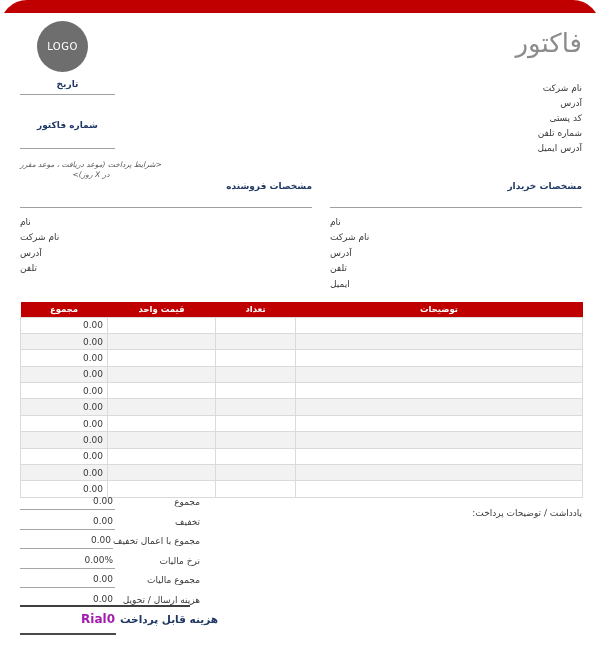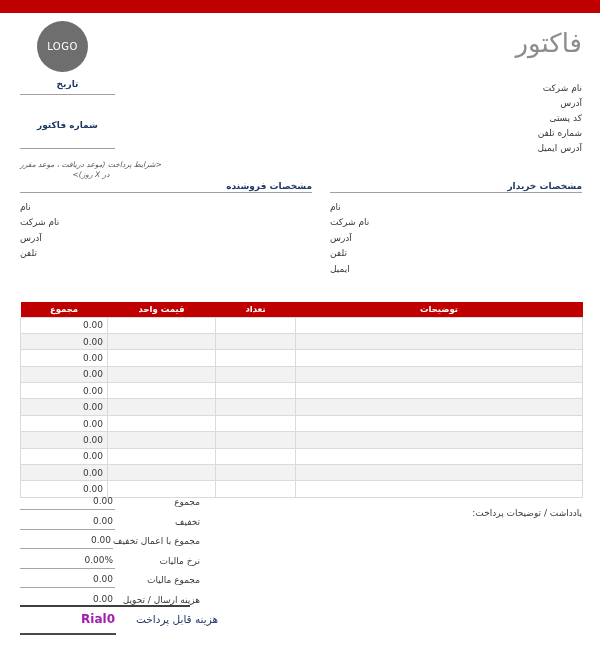--- a/index.html
+++ b/index.html
@@ -1,18 +1,18 @@
 <!DOCTYPE html>
 <html><head>
 <meta charset="utf-8">
 <style>
   * { margin:0; padding:0; box-sizing:border-box; }
   html,body { background:#ffffff; }
   body { font-family:"DejaVu Sans", sans-serif; }
-  .page { position:relative; width:600px; height:656px; background:#fff; overflow:hidden; }
+  .page { position:relative; width:600px; height:656px; background:#fff; overflow:hidden;border-radius:27px; }
 
   .top-bar { position:absolute; left:0; top:0; width:600px; height:13px; background:#C00000; }
 
   .logo-circle { position:absolute; left:37px; top:21px; width:51px; height:51px; border-radius:50%;
                  background:#6E6E6E; display:flex; align-items:center; justify-content:center; }
   .logo-circle span { color:#fff; font-size:10px; letter-spacing:.5px; }
 
   .title { position:absolute; right:18px; top:28px; font-size:26px; font-weight:400; color:#8C8C8C; }
 
   .company-info { position:absolute; right:18px; top:81px; text-align:right; font-size:9px;
@@ -24,21 +24,21 @@
   .date-field { top:72px; padding-bottom:3px; }
   .invoice-field { top:113px; padding-bottom:16px; }
 
   .payment-terms { position:absolute; left:20px; top:160px; width:142px; font-size:7.5px;
                    font-style:italic; color:#595959; text-align:center; line-height:10px; }
 
   .party { position:absolute; top:181px; }
   .party.buyer { right:18px; width:252px; }
   .party.seller { left:20px; width:292px; }
   .party-title { font-size:9px; font-weight:bold; color:#1F3864; text-align:right;
-                 padding-bottom:1px; border-bottom:1px solid #A0A0A0; }
+                 padding-bottom:16px; border-bottom:1px solid #A0A0A0; }
   .party-fields { padding-top:7px; font-size:9px; color:#3A3A3A; line-height:15.4px; text-align:left; }
 
   table.items { position:absolute; left:20px; top:302px; width:562px;
                 border-collapse:collapse; table-layout:fixed; }
   table.items th { background:#C00000; color:#fff; font-size:8.5px; font-weight:bold;
                    height:15px; padding:0; border:none; }
   table.items td { height:16.4px; border:1px solid #DADADA; font-size:9px; color:#3A3A3A;
                    padding:0 4px; text-align:right; overflow:hidden; white-space:nowrap; }
   table.items tbody tr:nth-of-type(odd)  { background:#FFFFFF; }
   table.items tbody tr:nth-of-type(even) { background:#F2F2F2; }
@@ -49,21 +49,21 @@
   .summary-row { display:flex; height:19.6px; align-items:flex-start; }
   .summary-value { width:95px; height:14px; border-bottom:1px solid #A6A6A6; text-align:right;
                    font-size:9px; color:#3A3A3A; padding-right:2px; }
   .summary-row:last-of-type .summary-value { border-bottom:none; }
   .summary-label { flex:1; text-align:right; font-size:9px; color:#3A3A3A;
                    white-space:nowrap; padding-top:1px; }
 
   .total-divider { position:absolute; left:20px; top:605px; width:170px; border-top:2px solid #3F3F3F; }
   .total-row { position:absolute; left:20px; top:612px; width:198px; display:flex; align-items:baseline; }
   .total-value { width:95px; text-align:right; font-size:12px; font-weight:bold; color:#a21caf; }
-  .total-label { flex:1; text-align:right; font-size:10.5px; font-weight:normal; color:#1F3864; white-space:nowrap; }
+  .total-label { flex:1; text-align:right; font-size:10.5px; font-weight:bold; color:#1F3864; white-space:nowrap; }
   .total-underline { position:absolute; left:20px; top:633px; width:96px; border-top:2px solid #4A4A4A; }
 </style>
 </head>
 <body>
 
 <div class="page">
 
   <div class="top-bar"></div>
 
   <div class="logo-circle">

